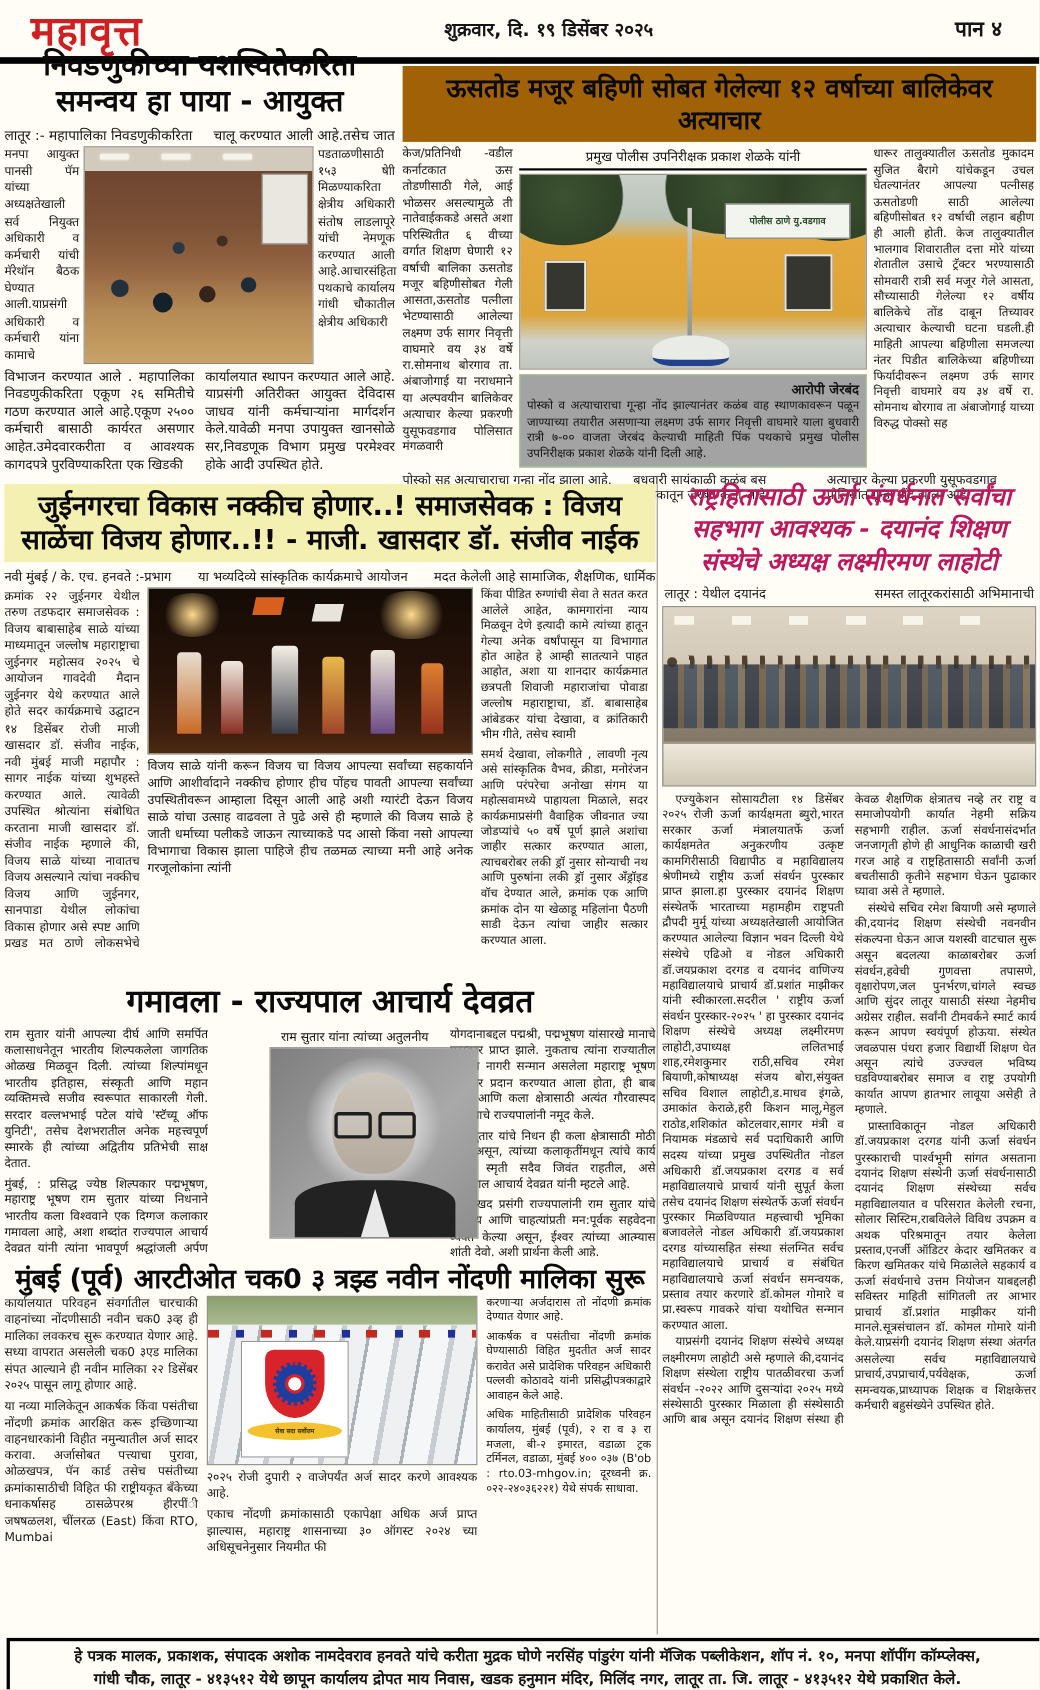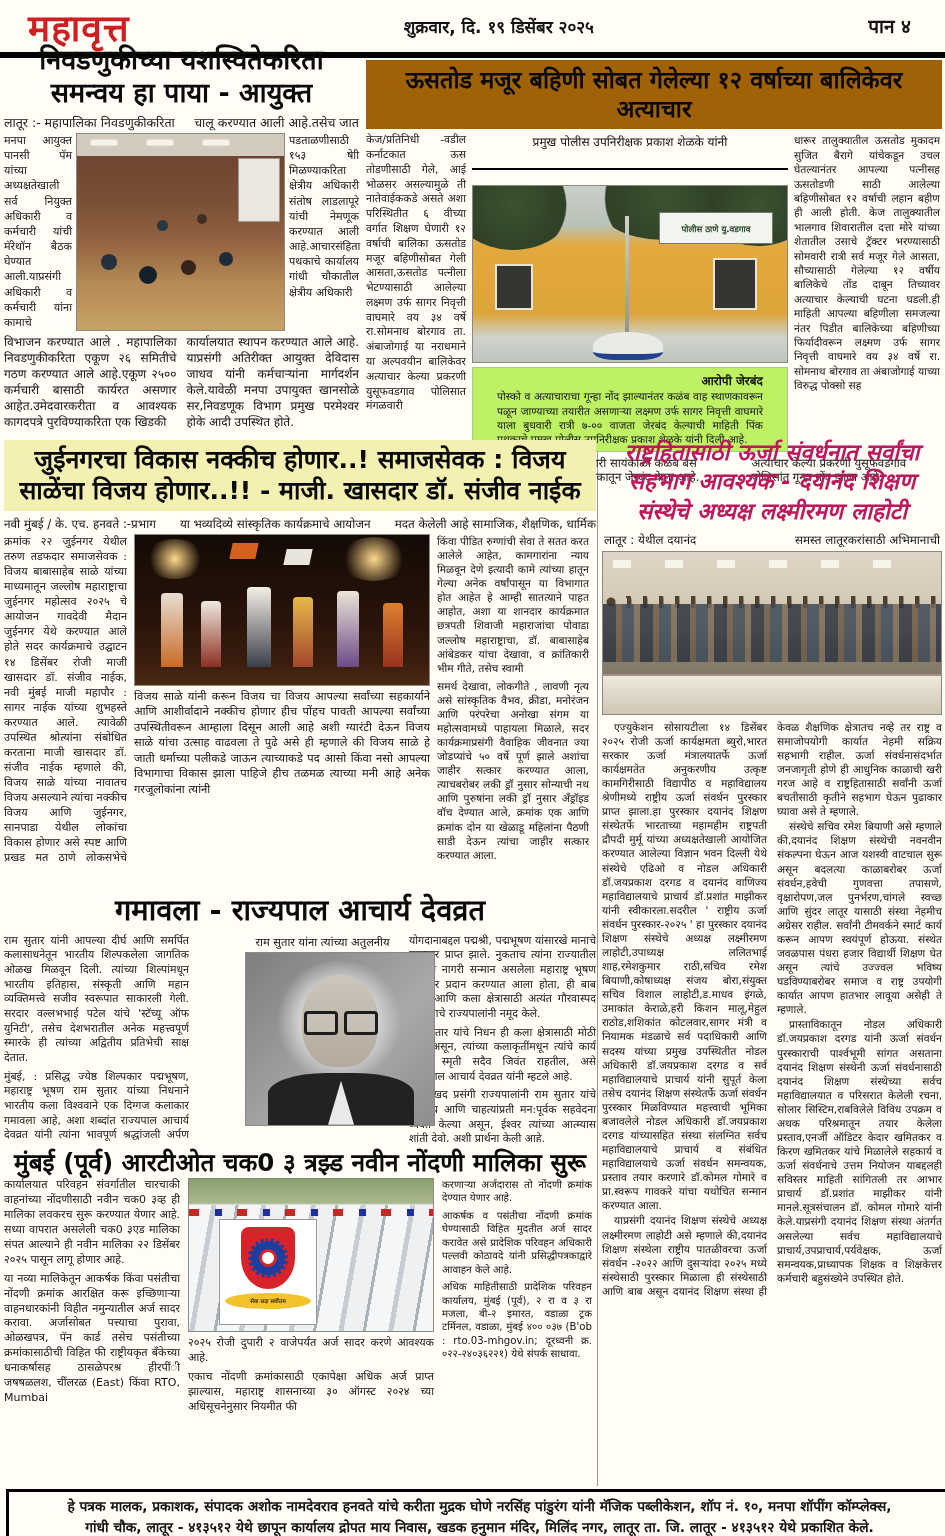--- a/index.html
+++ b/index.html
@@ -29,29 +29,29 @@
   .ph1 .screen{position:absolute;right:4px;top:24px;width:40px;height:62px;background:#e9e7df;border:1px solid #999;}
   .ph1 .lamp{position:absolute;top:6px;width:26px;height:5px;background:#f5f3ea;box-shadow:0 0 3px #fff;}
   .ph1 .head{position:absolute;border-radius:50%;}
   
   .a2{left:366px;top:60px;width:576px;}
   .a2 .hline{font-size:23.5px;background:#a16207;padding:6px 2px;}
   .a2 .row{display:flex;gap:6px;margin-top:4px;}
   .a2 .c1{width:100px;font-size:10.8px;line-height:1.37;}
   .a2 .cmid{width:316px;}
   .a2 .c3{width:146px;font-size:10.6px;line-height:1.36;}
-  .a2 .midby{font-size:12px;text-align:center;border-bottom:2px solid #000;padding-bottom:18px;margin-bottom:15px;}
+  .a2 .midby{font-size:12px;text-align:center;border-bottom:2px solid #000;padding-bottom:3px;margin-bottom:3px;}
   .ph2{width:314px;height:176px;background:linear-gradient(180deg,#c9cfc9 0%,#b9c2b7 22%,#e3a93e 34%,#dda439 72%,#cfd3cc 86%,#bfc4bd 100%);}
   .ph2 .tree{position:absolute;border-radius:50%;background:radial-gradient(circle,#3c5231 0%,#2e4026 70%,transparent 72%);}
   .ph2 .sign{position:absolute;right:14px;top:26px;width:112px;height:30px;background:#f2f4ee;border:1px solid #777;
              font-size:8.5px;font-weight:700;color:#2c4a2c;display:flex;align-items:center;justify-content:center;text-align:center;}
   .ph2 .win{position:absolute;background:#35362f;border:2px solid #e8e3d6;}
   .ph2 .pole{position:absolute;left:152px;top:30px;width:4px;height:118px;background:linear-gradient(180deg,#cfd2cd,#8f948d);}
   .ph2 .base{position:absolute;left:120px;top:146px;width:70px;height:22px;background:#e8ebe6;border-radius:50% 50% 30% 30%;border-bottom:6px solid #23418c;}
-  .greenbox{background:#bef264;border:1px solid #a8c79a;margin-top:4px;padding:4px 24px;}
+  .greenbox{background:#a3a3a3;border:1px solid #a8c79a;margin-top:4px;padding:4px 6px;}
   .greenbox .gt{font-weight:800;font-size:12px;text-align:right;}
   .greenbox .gb{font-size:10.6px;line-height:1.35;}
   .a2 .brow{display:flex;gap:8px;font-size:11.5px;margin-top:4px;line-height:1.3;}
   
   .a3{left:4px;top:440px;width:592px;}
   .a3 .hline{font-size:25px;background:#f4f0b2;padding:5px 2px;}
   .a3 .byrow{display:flex;justify-content:space-between;font-size:11.8px;margin:4px 0 3px 0;}
   .a3 .row{display:flex;gap:7px;}
   .a3 .c1{width:123px;font-size:11px;line-height:1.37;height:328px;overflow:hidden;}
   .a3 .cm{width:296px;}

